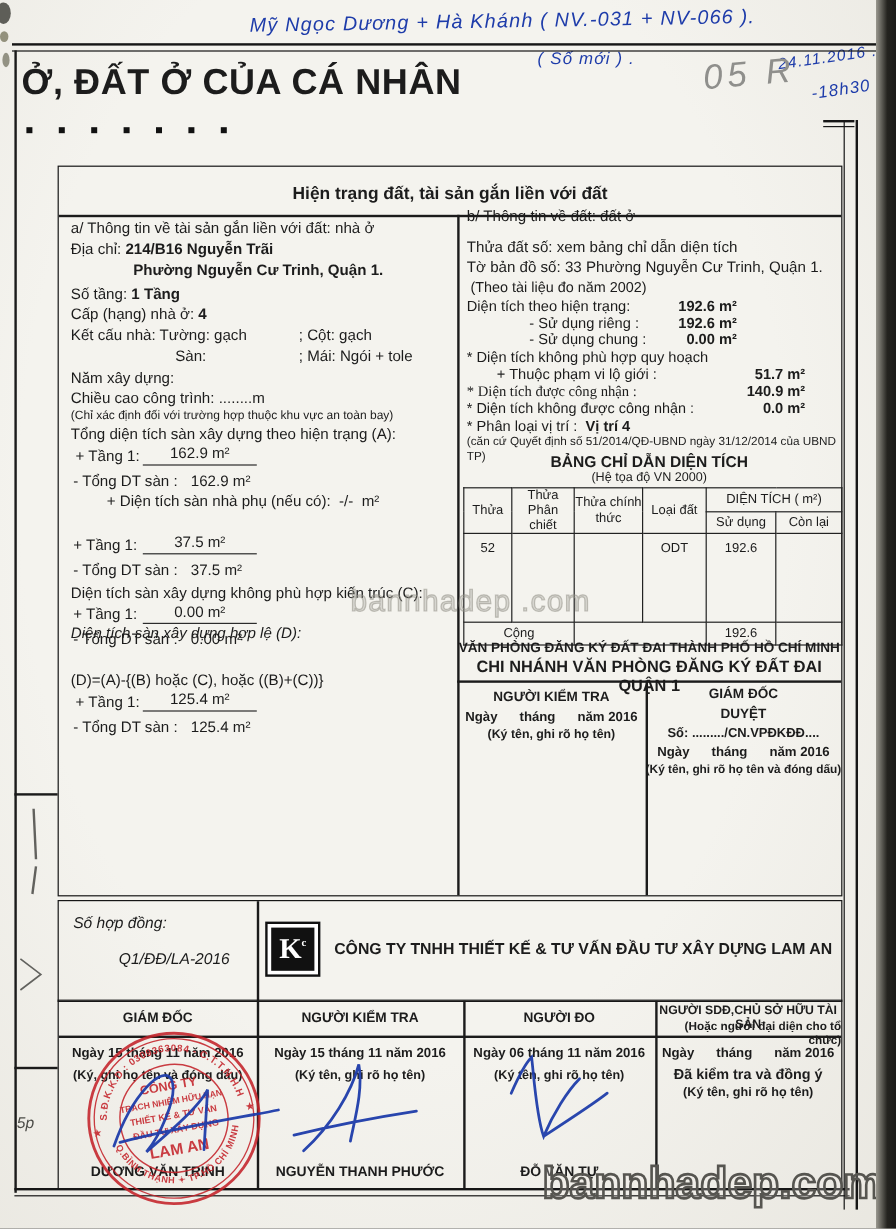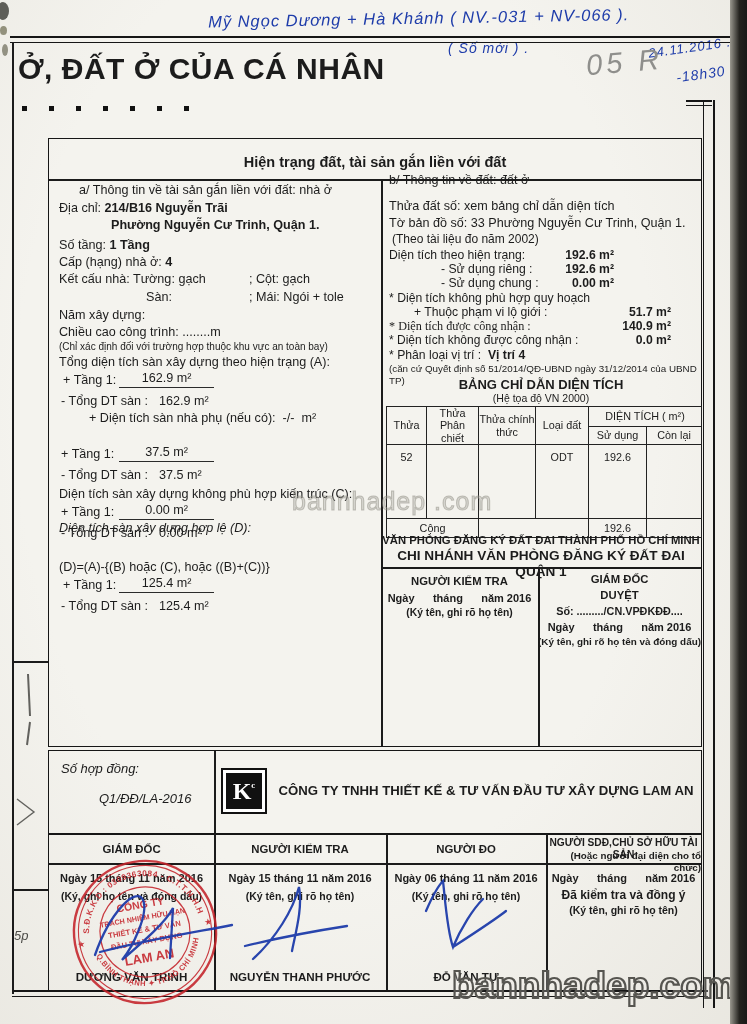--- a/index.html
+++ b/index.html
@@ -64,21 +64,21 @@
       <span style="width:5px;height:5px;background:#111;"></span>
       <span style="width:5px;height:5px;background:#111;"></span>
       <span style="width:5px;height:5px;background:#111;"></span>
   </div>
 
   <div class="box" style="left:48px;top:138px;width:652px;height:607px;">
     <div class="abs b ctr" style="left:0;top:15px;width:100%;font-size:14.5px;">Hiện trạng đất, tài sản gắn liền với đất</div>
     <div class="line" style="left:0;top:40px;width:100%;height:1.5px;"></div>
     <div class="line" style="left:332px;top:40px;width:1.5px;height:567px;"></div>
 
-    <div class="row" style="left:10px;top:44px;margin-left:20px;">a/ Thông tin về tài sản gắn liền với đất: nhà ở</div>
+    <div class="row" style="left:10px;top:44px;">a/ Thông tin về tài sản gắn liền với đất: nhà ở</div>
     <div class="row" style="left:10px;top:62px;"><span>Địa chỉ:</span> <span class="b">214/B16 Nguyễn Trãi</span></div>
     <div class="row b" style="left:62px;top:79px;">Phường Nguyễn Cư Trinh, Quận 1.</div>
     <div class="row" style="left:10px;top:99px;"><span>Số tầng:</span> <span class="b">1 Tầng</span></div>
     <div class="row" style="left:10px;top:116px;"><span>Cấp (hạng) nhà ở:</span> <span class="b">4</span></div>
     <div class="row" style="left:10px;top:133px;">Kết cấu nhà: Tường: gạch</div>
     <div class="row" style="left:200px;top:133px;">; Cột: gạch</div>
     <div class="row" style="left:97px;top:151px;">Sàn:</div>
     <div class="row" style="left:200px;top:151px;">; Mái:  Ngói + tole</div>
     <div class="row" style="left:10px;top:169px;">Năm xây dựng:</div>
     <div class="row" style="left:10px;top:186px;">Chiều cao công trình: ........m</div>

